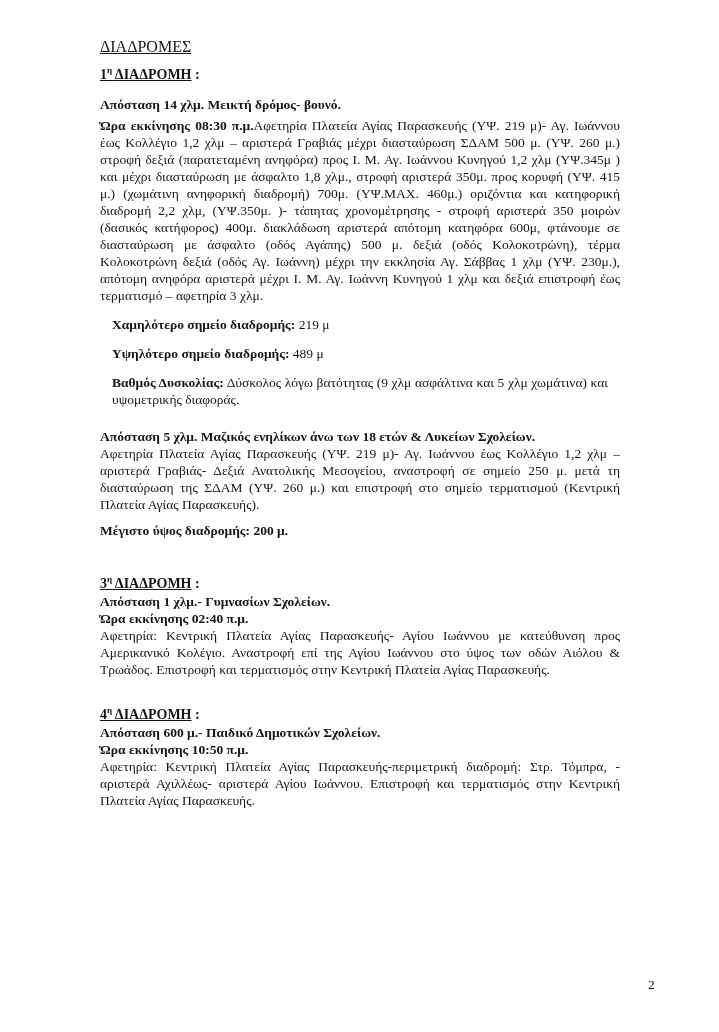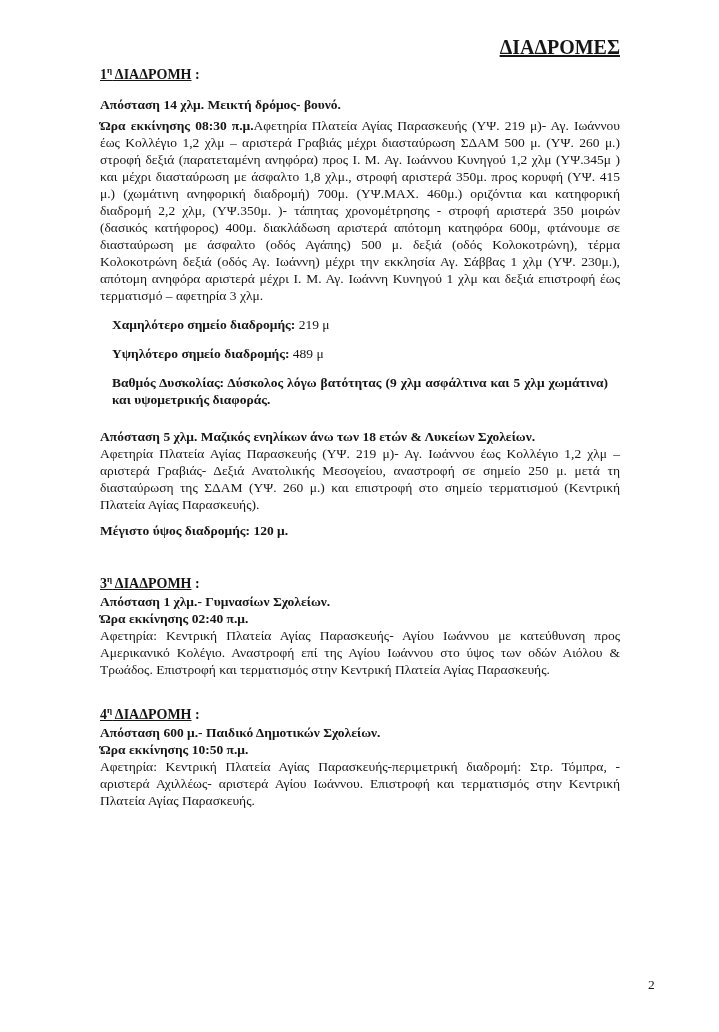--- a/index.html
+++ b/index.html
@@ -18,23 +18,23 @@
     overflow: hidden;
   }
   .page {
     position: relative;
     box-sizing: border-box;
     width: 719px;
     height: 1032px;
     padding: 38px 99px 0 100px;
   }
   .doc-title {
-    font-size: 20px;
-    font-weight: bold;
-    text-align: right;
+    font-size: 16px;
+    font-weight: normal;
+    text-align: left;
     text-decoration: underline;
     margin: 0 0 10px 0;
     line-height: 18px;
   }
   .route-heading {
     font-size: 14px;
     font-weight: bold;
     margin: 0;
     line-height: 18px;
   }
@@ -59,21 +59,20 @@
   }
   .para {
     text-align: justify;
     margin-bottom: 9px;
   }
   .stats p {
     margin: 12px;
   }
   .stats .wrap {
     text-align: justify;
-    font-weight: bold;
   }
   .sec2 { margin-top: 20px; }
   .sec3 { margin-top: 36px; }
   .sec4 { margin-top: 28px; }
   .maxheight {
     margin-top: 9px;
     font-weight: bold;
   }
   .page-number {
     position: absolute;
@@ -97,21 +96,21 @@
     <div class="stats">
       <p><strong>Χαμηλότερο σημείο διαδρομής:</strong><span> 219 μ</span></p>
       <p><strong>Υψηλότερο σημείο διαδρομής:</strong><span> 489 μ</span></p>
       <p class="wrap"><strong>Βαθμός Δυσκολίας:</strong><span> Δύσκολος λόγω βατότητας (9 χλμ ασφάλτινα και 5 χλμ χωμάτινα) και υψομετρικής διαφοράς.</span></p>
     </div>
   </section>
 
   <section class="sec2">
     <p class="bold">Απόσταση 5 χλμ. Μαζικός ενηλίκων άνω των 18 ετών &amp; Λυκείων Σχολείων.</p>
     <p class="para">Αφετηρία Πλατεία Αγίας Παρασκευής (ΥΨ. 219 μ)- Αγ. Ιωάννου έως Κολλέγιο 1,2 χλμ – αριστερά Γραβιάς- Δεξιά Ανατολικής Μεσογείου, αναστροφή σε σημείο 250 μ. μετά τη διασταύρωση της ΣΔΑΜ (ΥΨ. 260 μ.) και επιστροφή στο σημείο τερματισμού (Κεντρική Πλατεία Αγίας Παρασκευής).</p>
-    <p class="maxheight">Μέγιστο ύψος διαδρομής: 120 μ.</p>
+    <p class="maxheight">Μέγιστο ύψος διαδρομής: 200 μ.</p>
   </section>
 
   <section class="sec3">
     <h2 class="route-heading"><span class="u"><span>3</span><sup>η</sup><span> ΔΙΑΔΡΟΜΗ</span></span><span> :</span></h2>
     <p class="bold">Απόσταση 1 χλμ.- Γυμνασίων Σχολείων.</p>
     <p class="bold">Ώρα εκκίνησης 02:40 π.μ.</p>
     <p class="para">Αφετηρία: Κεντρική Πλατεία Αγίας Παρασκευής- Αγίου Ιωάννου με κατεύθυνση προς Αμερικανικό Κολέγιο. Αναστροφή επί της Αγίου Ιωάννου στο ύψος των οδών Αιόλου &amp; Τρωάδος. Επιστροφή και τερματισμός στην Κεντρική Πλατεία Αγίας Παρασκευής.</p>
   </section>
 
   <section class="sec4">

